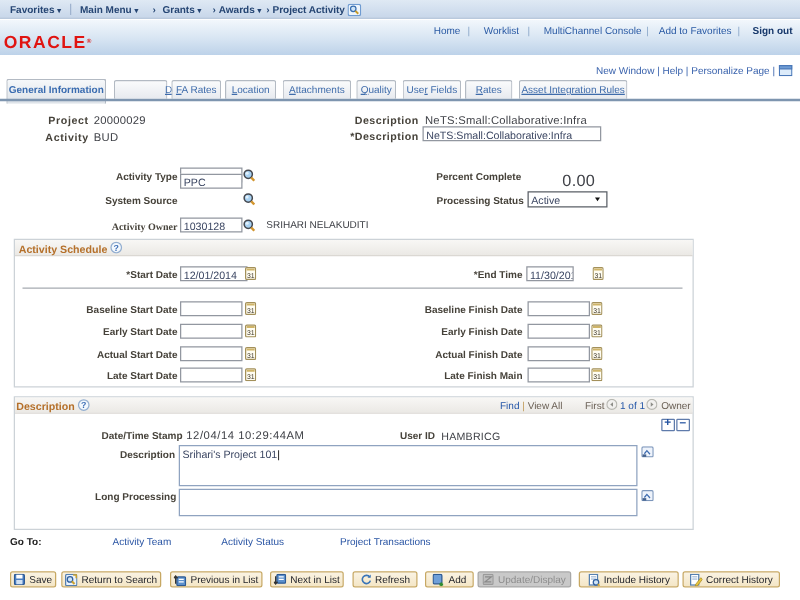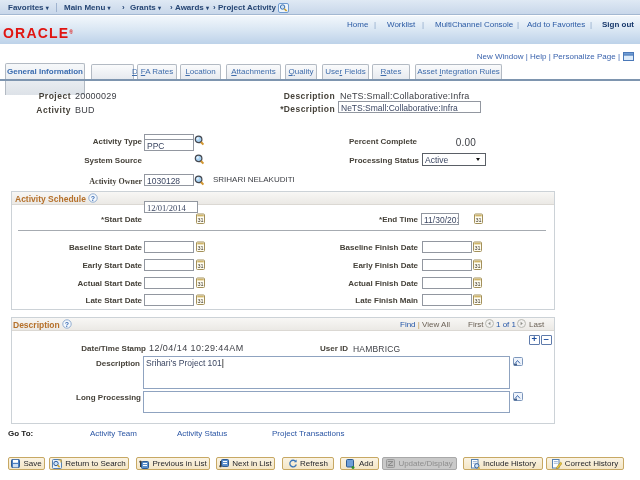--- a/index.html
+++ b/index.html
@@ -1,19 +1,19 @@
 <!DOCTYPE html>
 <html><head>
 <meta charset="utf-8">
 <style>
 * { margin:0; padding:0; box-sizing:border-box; }
 html,body { width:640px; height:480px; background:#fff; font-family:"Liberation Sans",sans-serif; overflow:hidden; }
 .abs { position:absolute; }
 .lbl { position:absolute; font-size:8px; font-weight:bold; color:#46423a; text-align:right; white-space:nowrap; }
-.val { position:absolute; font-size:10px; color:#3f4147; white-space:nowrap; letter-spacing:0.2px; }
+.val { position:absolute; font-size:13px; color:#3f4147; white-space:nowrap; letter-spacing:0.2px; }
 .inp { position:absolute; background:#fff; border:1px solid #9297a0; font-size:8.5px; color:#3b4662; padding:1px 0 0 2px; white-space:nowrap; overflow:hidden; }
 .link { position:absolute; font-size:8px; color:#2a55a4; white-space:nowrap; }
 .btn { position:absolute; top:457px; height:13px; border:1px solid #c7a863; border-radius:2px;
        background:linear-gradient(#faf3e3,#f4e6c6); font-size:8px; color:#26272c;
        display:flex; align-items:center; justify-content:center; gap:3px; white-space:nowrap; }
 .tab { position:absolute; top:64px; height:15px; border:1px solid #b3bac3; border-bottom:none; border-radius:2px 2px 0 0;
        background:linear-gradient(#fafbfc,#e7eaef); font-size:8px; color:#3f6cab;
        text-align:center; line-height:14px; white-space:nowrap; }
 u.ak { text-decoration:underline; }
 </style>
@@ -44,29 +44,29 @@
 <div class="abs" style="left:435px;top:20px;font-size:8px;color:#2a5aa4;">MultiChannel Console</div>
 <div class="abs" style="left:517px;top:20px;font-size:8px;color:#8aa6c8;">|</div>
 <div class="abs" style="left:527px;top:20px;font-size:8px;color:#2a5aa4;">Add to Favorites</div>
 <div class="abs" style="left:590px;top:20px;font-size:8px;color:#8aa6c8;">|</div>
 <div class="abs" style="left:602px;top:20px;font-size:8px;font-weight:bold;color:#17386b;">Sign out</div>
 <div class="abs" style="right:20px;top:52px;font-size:8px;color:#3a63ad;white-space:nowrap;">New Window | Help | Personalize Page |</div>
 <svg class="abs" style="right:6px;top:52px;" width="11" height="9" viewBox="0 0 11 9">
 <rect x="0.5" y="0.5" width="10" height="8" fill="#dcebfa" stroke="#4a78b8"></rect>
 <rect x="0.5" y="0.5" width="10" height="2.6" fill="#6f9cd4" stroke="#4a78b8"></rect>
   </svg>
-<div class="tab" style="left:5px;width:80px;top:63px;height:32px;background:linear-gradient(#f6f8fa,#dde2e8);color:#3a6cb0;font-weight:bold;line-height:15px;">General Information</div>
+<div class="tab" style="left:5px;width:80px;top:63px;height:20px;background:linear-gradient(#f6f8fa,#dde2e8);color:#3a6cb0;font-weight:bold;line-height:15px;">General Information</div>
 <div class="tab" style="left:91px;width:43px;padding-left:40px;"><u class="ak">D</u>efinition</div>
 <div class="tab" style="left:137px;width:40px;"><u class="ak">F</u>A Rates</div>
 <div class="tab" style="left:180px;width:41px;"><u class="ak">L</u>ocation</div>
 <div class="tab" style="left:226px;width:55px;"><u class="ak">A</u>ttachments</div>
 <div class="tab" style="left:285px;width:32px;"><u class="ak">Q</u>uality</div>
 <div class="tab" style="left:322px;width:47px;">Use<u class="ak">r</u> Fields</div>
 <div class="tab" style="left:372px;width:38px;"><u class="ak">R</u>ates</div>
-<div class="tab" style="left:415px;width:87px;">Asset <u class="ak">I</u>ntegration Rules</div>
+<div class="tab" style="left:415px;width:87px;text-decoration:underline;">Asset <u class="ak">I</u>ntegration Rules</div>
 <div class="abs" style="left:0;top:79px;width:640px;height:2px;background:#7e95af;"></div>
 <div class="lbl" style="left:31px;width:40px;top:91px;font-size:8.5px;letter-spacing:0.5px;">Project</div>
 <div class="val" style="left:75px;top:91px;font-size:9px;">20000029</div>
 <div class="lbl" style="left:31px;width:40px;top:105px;font-size:8.5px;letter-spacing:0.5px;">Activity</div>
 <div class="val" style="left:75px;top:105px;font-size:9px;">BUD</div>
 <div class="lbl" style="left:255px;width:80px;top:91px;font-size:8.5px;letter-spacing:0.4px;">Description</div>
 <div class="val" style="left:340px;top:91px;font-size:9px;">NeTS:Small:Collaborative:Infra</div>
 <div class="lbl" style="left:255px;width:80px;top:104px;font-size:8.5px;letter-spacing:0.4px;">*Description</div>
 <div class="inp" style="left:338px;top:101px;width:143px;height:12px;">NeTS:Small:Collaborative:Infra</div>
 <div class="lbl" style="left:62px;width:80px;top:137px;">Activity Type</div>
@@ -97,21 +97,21 @@
   </svg>
 <div class="val" style="left:213px;top:175px;font-size:8px;letter-spacing:0;">SRIHARI NELAKUDITI</div>
 <div class="abs" style="left:11px;top:191px;width:544px;height:119px;border:1px solid #ccd2d7;background:#fff;"></div>
 <div class="abs" style="left:12px;top:192px;width:542px;height:13px;background:linear-gradient(#f8f7f5,#ebe9e5);border-bottom:1px solid #dbd8d3;"></div>
 <div class="abs" style="left:15px;top:194px;font-size:8.5px;font-weight:bold;color:#b5702a;">Activity Schedule</div>
 <svg class="abs" style="left:88px;top:193px;" width="10" height="10" viewBox="0 0 10 10">
 <circle cx="5" cy="5" r="4.2" fill="#f3f8fd" stroke="#93aed0"></circle>
 <text x="5" y="7.6" font-size="7" font-weight="bold" fill="#3a6cb4" text-anchor="middle" font-family="Liberation Sans">?</text>
   </svg>
 <div class="lbl" style="left:95px;width:47px;top:215px;">*Start Date</div>
-<div class="inp" style="left:144px;top:201px;width:54px;height:12px;font-family:Liberation Serif, serif;">12/01/2014</div>
+<div class="inp" style="left:144px;top:213px;width:54px;height:12px;">12/01/2014</div>
 <svg class="abs" style="left:196px;top:213px;" width="9" height="11" viewBox="0 0 9 11">
 <rect x="0.5" y="1" width="8" height="9.5" rx="1" fill="#fffdf2" stroke="#a3905a"></rect>
 <rect x="1.3" y="1.8" width="6.4" height="1.6" fill="#cfb468"></rect>
 <text x="4.6" y="9.2" font-size="5.5" fill="#3c3526" text-anchor="middle" font-family="Liberation Sans">31</text>
   </svg>
 <div class="lbl" style="left:371px;width:47px;top:215px;">*End Time</div>
 <div class="inp" style="left:421px;top:213px;width:38px;height:12px;">11/30/2015</div>
 <svg class="abs" style="left:474px;top:213px;" width="9" height="11" viewBox="0 0 9 11">
 <rect x="0.5" y="1" width="8" height="9.5" rx="1" fill="#fffdf2" stroke="#a3905a"></rect>
 <rect x="1.3" y="1.8" width="6.4" height="1.6" fill="#cfb468"></rect>
@@ -185,21 +185,21 @@
 <div class="abs" style="left:468px;top:320px;font-size:8px;color:#6b6156;">First</div>
 <svg class="abs" style="left:485px;top:319px;" width="9" height="9" viewBox="0 0 9 9">
 <circle cx="4.5" cy="4.5" r="4" fill="#f1f0ee" stroke="#b8b8b2"></circle>
 <path d="M5.4 2.7 L3.2 4.5 L5.4 6.3 Z" fill="#8d8d88"></path>
   </svg>
 <div class="abs" style="left:496px;top:320px;font-size:8px;color:#2456a8;">1 of 1</div>
 <svg class="abs" style="left:517px;top:319px;" width="9" height="9" viewBox="0 0 9 9">
 <circle cx="4.5" cy="4.5" r="4" fill="#f1f0ee" stroke="#b8b8b2"></circle>
 <path d="M3.6 2.7 L5.8 4.5 L3.6 6.3 Z" fill="#8d8d88"></path>
   </svg>
-<div class="abs" style="left:529px;top:320px;font-size:8px;color:#6b6156;">Last</div>
+<div class="abs" style="left:529px;top:320px;font-size:8px;color:#6b6156;">Owner</div>
 <div class="abs" style="left:529px;top:335px;width:10.5px;height:10px;border:1px solid #5f7bab;background:#fff;border-radius:1px;"></div>
 <div class="abs" style="left:529px;top:334px;width:10.5px;font-size:9.5px;font-weight:bold;color:#1d4e9e;text-align:center;line-height:10px;">+</div>
 <div class="abs" style="left:541px;top:335px;width:10.5px;height:10px;border:1px solid #5f7bab;background:#fff;border-radius:1px;"></div>
 <div class="abs" style="left:541px;top:334px;width:10.5px;font-size:9.5px;font-weight:bold;color:#1d4e9e;text-align:center;line-height:10px;">–</div>
 <div class="lbl" style="left:76px;width:70px;top:344px;">Date/Time Stamp</div>
 <div class="val" style="left:149px;top:343px;font-size:9px;letter-spacing:0.45px;">12/04/14 10:29:44AM</div>
 <div class="lbl" style="left:318px;width:30px;top:344px;">User ID</div>
 <div class="val" style="left:353px;top:344px;font-size:8.5px;">HAMBRICG</div>
 <div class="lbl" style="left:90px;width:50px;top:359px;">Description</div>
 <div class="inp" style="left:143px;top:356px;width:367px;height:33px;border-color:#8fa3c0;">Srihari's Project 101<span style="color:#000;">|</span></div>

